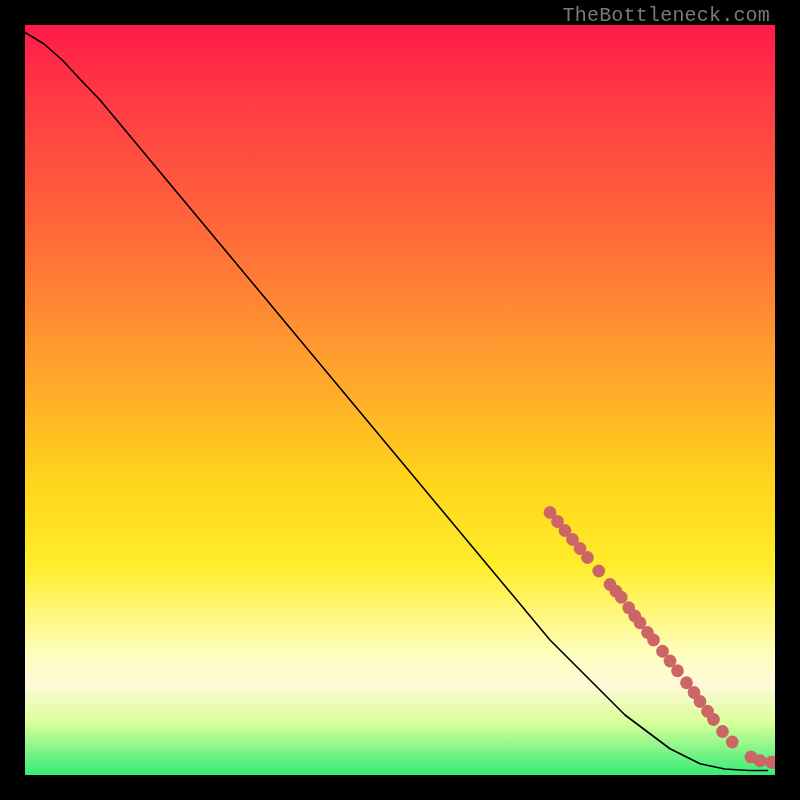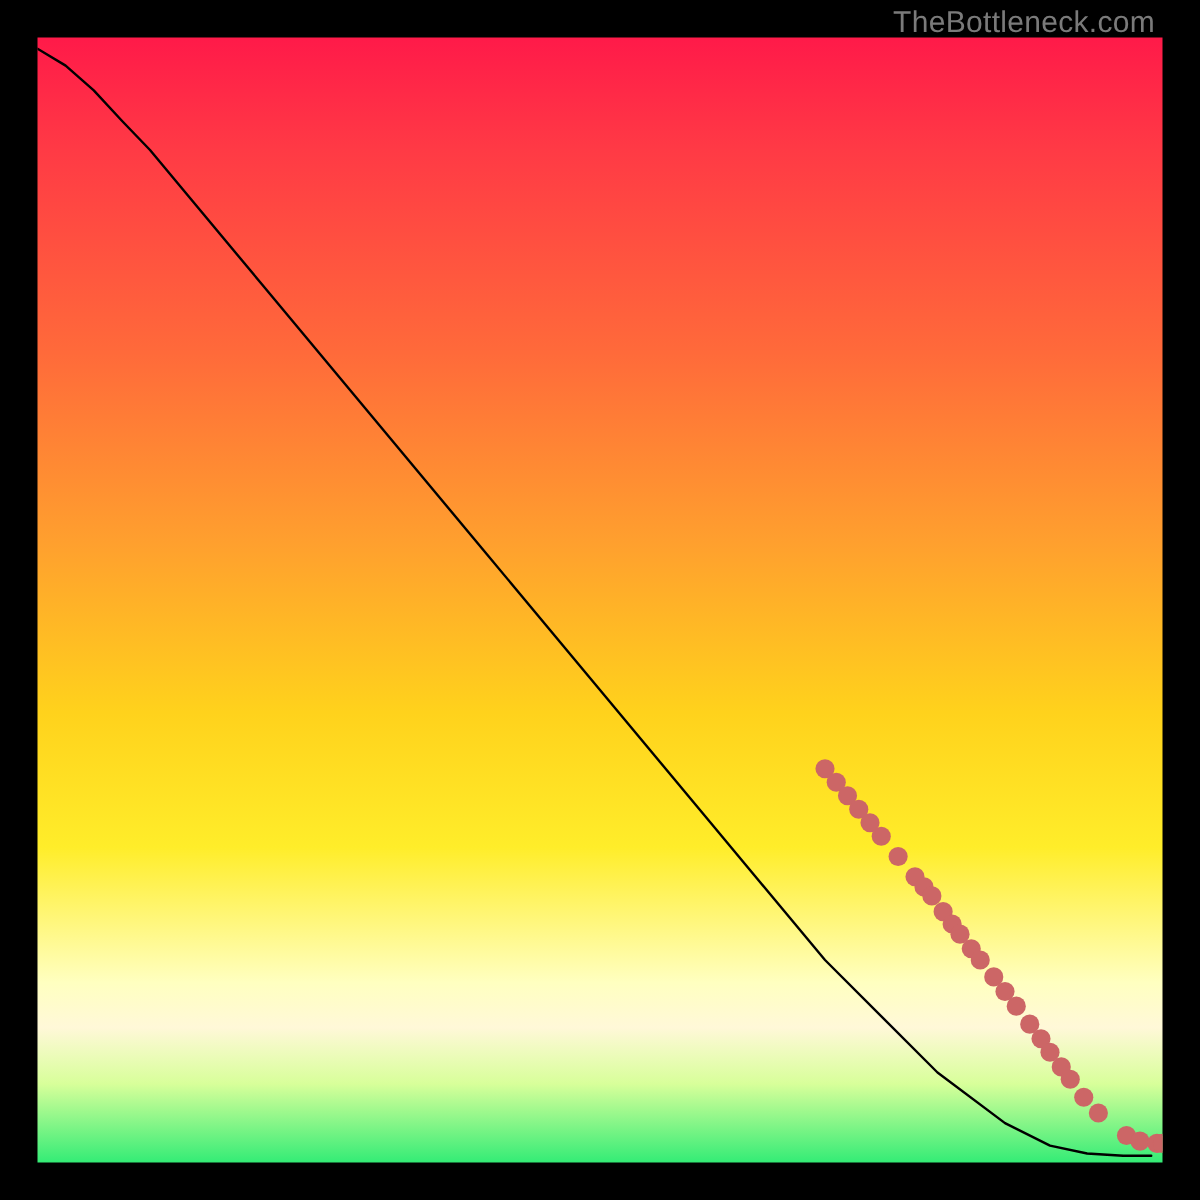--- a/index.html
+++ b/index.html
@@ -36,21 +36,21 @@
   .curve-layer, .dots-layer {
     position: absolute;
     inset: 0;
     width: 750px;
     height: 750px;
   }
   .watermark {
     position: absolute;
     top: 4px;
     right: 30px;
-    font-family: Liberation Sans, sans-serif;
+    font-family: Liberation Mono, monospace;
     font-size: 20px;
     color: #7a7a7a;
     letter-spacing: 0.2px;
     user-select: none;
   }
 </style>
 </head>
 <body>
 
 <div class="stage">

